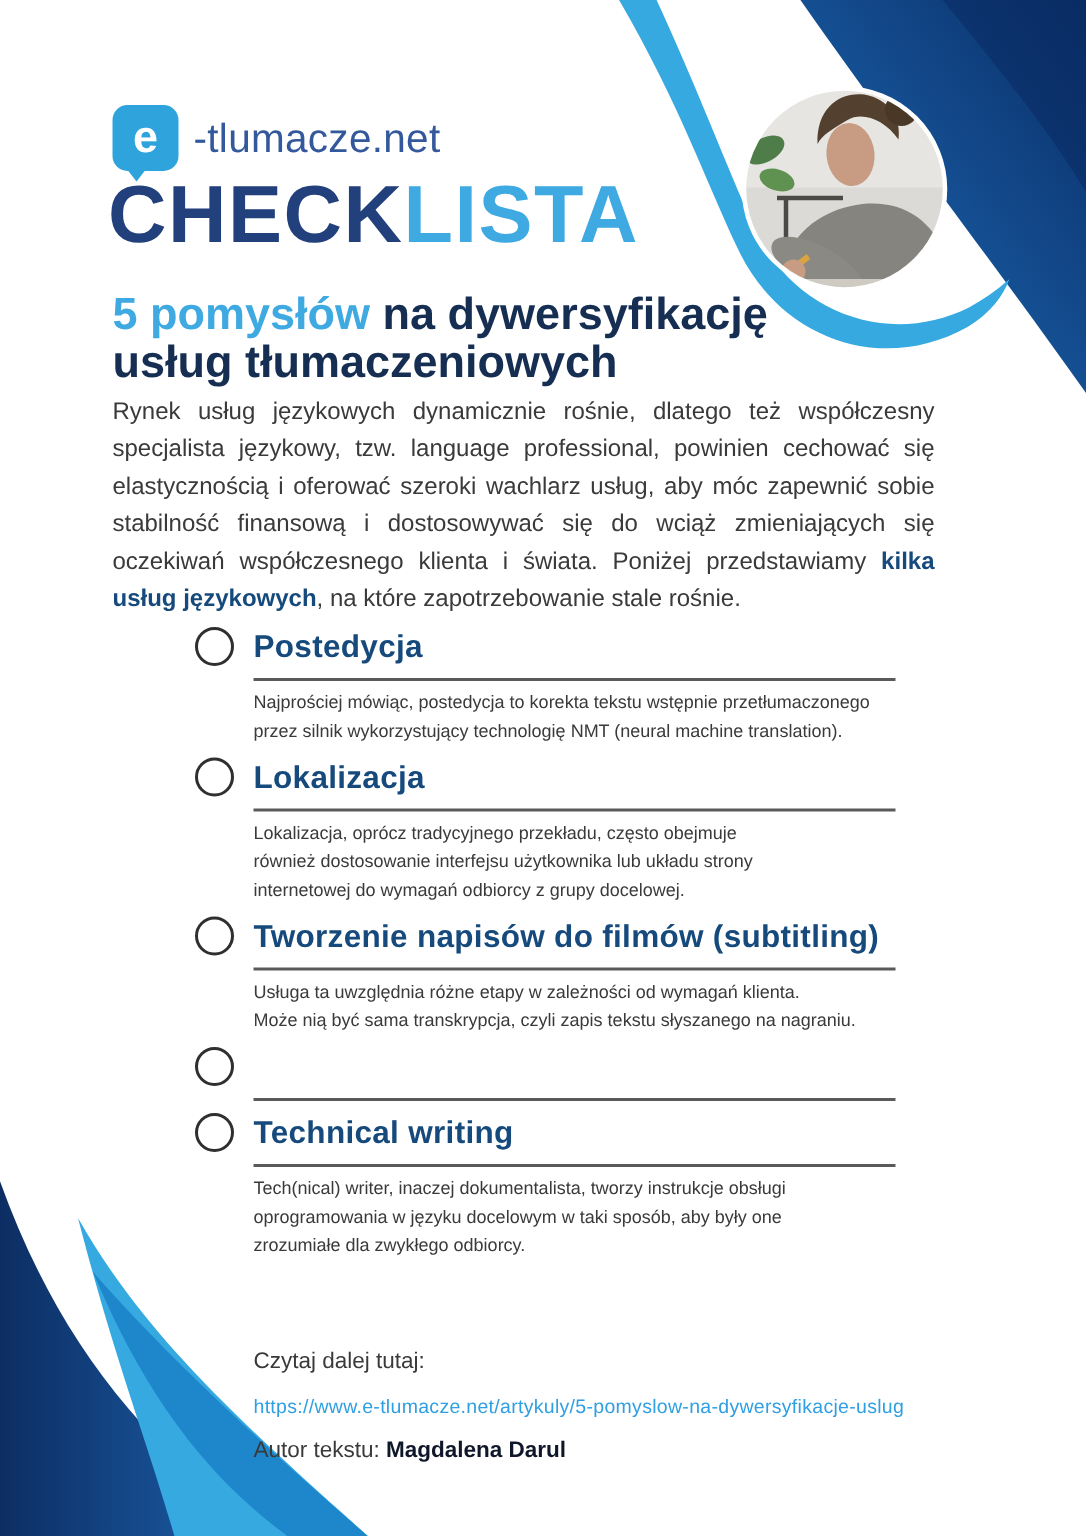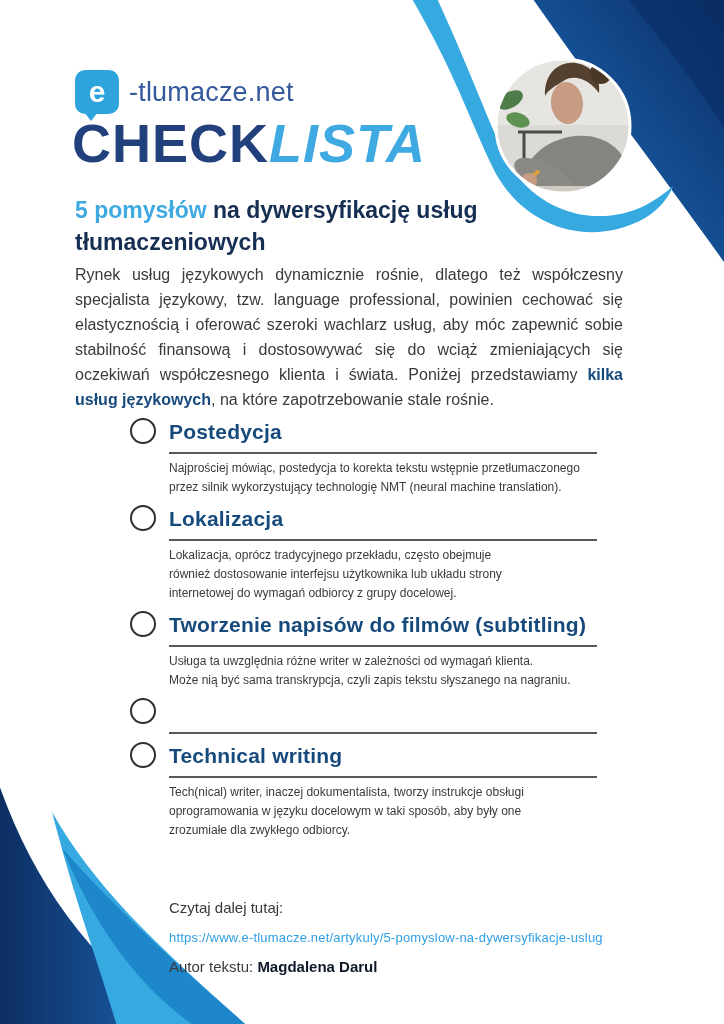--- a/index.html
+++ b/index.html
@@ -18,22 +18,22 @@
   }
   .bubble::after{
     content:"";position:absolute;left:9px;bottom:-7px;width:0;height:0;
     border-left:7px solid transparent;border-right:7px solid transparent;border-top:9px solid #2ea3dc;
   }
   .logo-text{font-size:27px;font-weight:500;color:#33589b;letter-spacing:.2px;}
 
   
   h1.title{position:absolute;top:116px;left:72px;margin:0;font-size:54px;font-weight:800;letter-spacing:1px;line-height:1;}
   .t-navy{color:#21407c;}
-  .t-blue{color:#3fa9e1;font-style:italic;}
-  h2.subtitle{position:absolute;top:194px;left:75px;width:520px;margin:0;font-size:23px;font-weight:700;line-height:32px;}
+  .t-blue{color:#3fa9e1;}
+  h2.subtitle{position:absolute;top:194px;left:75px;width:520px;margin:0;font-size:30px;font-weight:700;line-height:32px;}
   .s-blue{color:#3fa9e1;}
   .s-navy{color:#152e52;}
 
   
   .intro{
     position:absolute;top:262px;left:75px;width:548px;margin:0;
     font-size:16px;line-height:25px;color:#3a3a3a;text-align:justify;
   }
   .bold-navy{font-weight:700;color:#164a7d;}
 
@@ -150,21 +150,21 @@
 również dostosowanie interfejsu użytkownika lub układu strony
 internetowej do wymagań odbiorcy z grupy docelowej.</p>
     </div>
 
     <div class="item">
       <div class="item-row">
         <div class="circle"></div>
         <h3>Tworzenie napisów do filmów (subtitling)</h3>
       </div>
       <div class="rule"></div>
-      <p class="desc">Usługa ta uwzględnia różne writer w zależności od wymagań klienta.
+      <p class="desc">Usługa ta uwzględnia różne etapy w zależności od wymagań klienta.
 Może nią być sama transkrypcja, czyli zapis tekstu słyszanego na nagraniu.</p>
     </div>
 
     <div class="item">
       <div class="item-row">
         <div class="circle"></div>
       </div>
       <div class="rule"></div>
     </div>
 

